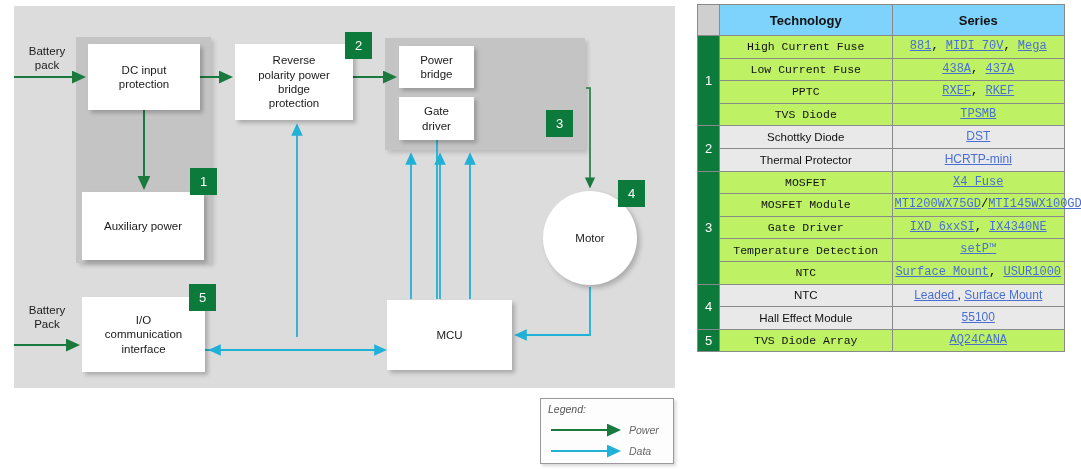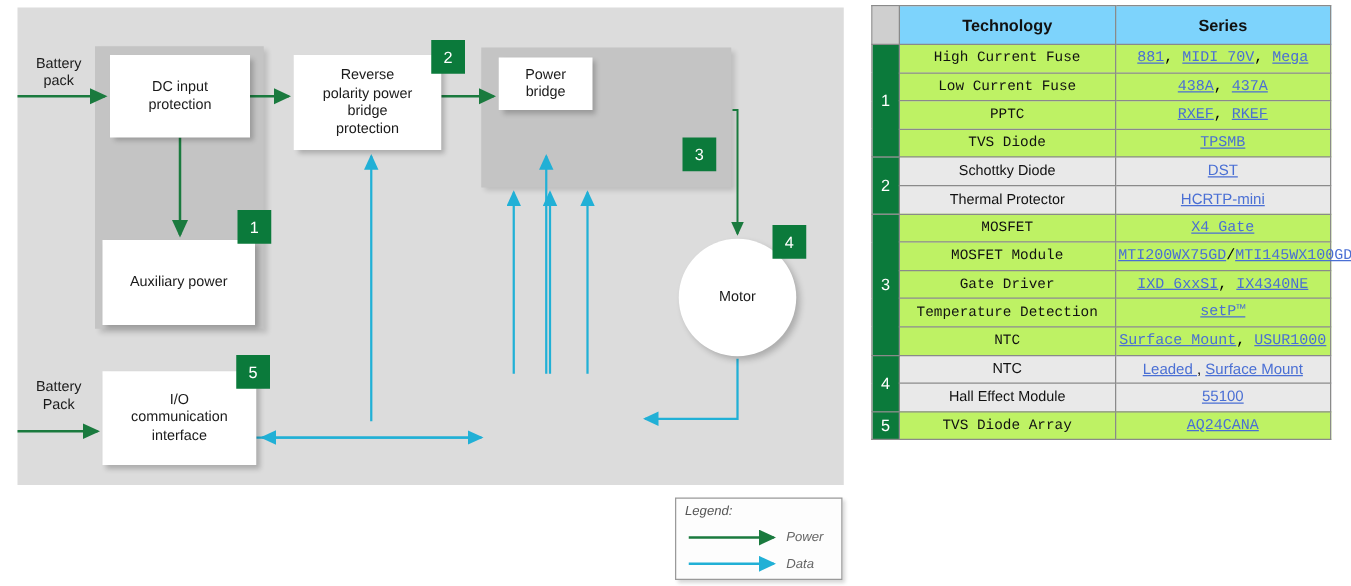--- a/index.html
+++ b/index.html
@@ -107,20 +107,22 @@
       </g>
     </svg>
 
     <div class="ext-label" id="lbl-bp1">Battery<br>pack</div>
     <div class="ext-label" id="lbl-bp2">Battery<br>Pack</div>
 
     <div class="node" id="n-dc">DC input<br>protection</div>
     <div class="node" id="n-aux">Auxiliary power</div>
     <div class="node" id="n-rev">Reverse<br>polarity power<br>bridge<br>protection</div>
     <div class="node" id="n-pb">Power<br>bridge</div>
+    <div class="node" id="n-gate">Gate<br>driver</div>
+    <div class="node" id="n-mcu">MCU</div>
     <div class="node" id="n-io">I/O<br>communication<br>interface</div>
     <div id="n-motor">Motor</div>
 
     <div class="badge" id="b1">1</div>
     <div class="badge" id="b2">2</div>
     <div class="badge" id="b3">3</div>
     <div class="badge" id="b4">4</div>
     <div class="badge" id="b5">5</div>
 
     <div id="legend">
@@ -174,21 +176,21 @@
             <td class="tech-cell">Schottky Diode</td>
             <td class="series-cell"><a class="lnk" href="#">DST</a></td>
           </tr>
           <tr class="shade">
             <td class="tech-cell">Thermal Protector</td>
             <td class="series-cell"><a class="lnk" href="#">HCRTP-mini</a></td>
           </tr>
           <tr class="plain">
             <td class="grp" rowspan="5">3</td>
             <td class="tech-cell">MOSFET</td>
-            <td class="series-cell"><a class="lnk" href="#">X4 Gate</a></td>
+            <td class="series-cell"><a class="lnk" href="#">X4 Fuse</a></td>
           </tr>
           <tr class="plain">
             <td class="tech-cell">MOSFET Module</td>
             <td class="series-cell"><a class="lnk" href="#">MTI200WX75GD</a>/<a class="lnk" href="#">MTI145WX100GD</a></td>
           </tr>
           <tr class="plain">
             <td class="tech-cell">Gate Driver</td>
             <td class="series-cell"><a class="lnk" href="#">IXD_6xxSI</a>, <a class="lnk" href="#">IX4340NE</a></td>
           </tr>
           <tr class="plain">

